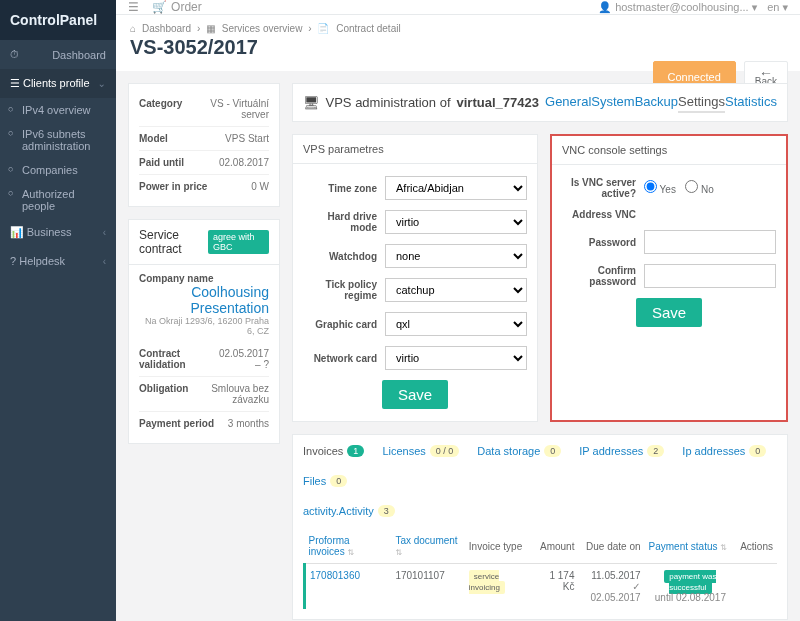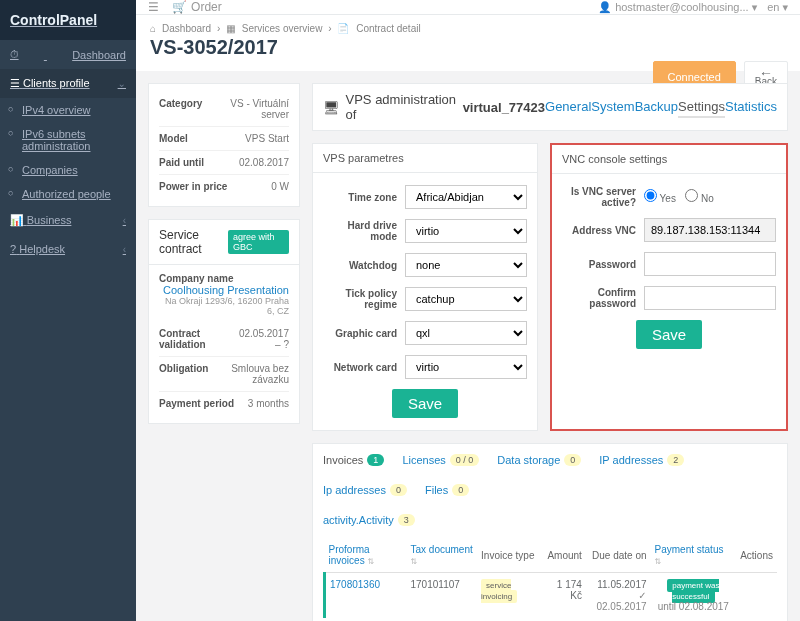--- a/index.html
+++ b/index.html
@@ -1,18 +1,18 @@
 <!DOCTYPE html>
 <html><head>
 <meta charset="utf-8">
 <style>
 * { margin: 0; padding: 0; box-sizing: border-box; }
 body { font-family: -apple-system, BlinkMacSystemFont, "Segoe UI", Arial, sans-serif; font-size: 12px; color: #676a6c; background: #f3f3f4; width: 800px; height: 621px; overflow: hidden; }
 .layout { display: flex; height: 100%; }
-.sidebar { width: 136px; background: #2f4050; color: #a7b1c2; flex-shrink: 0; text-decoration: underline; }
+.sidebar { width: 116px; background: #2f4050; color: #a7b1c2; flex-shrink: 0; }
 .brand { background: #1c2b3a; color: #e8f1f8; font-weight: bold; font-size: 14px; padding: 12px 10px; }
 .nav-head { padding: 8px 10px; font-size: 11px; display: flex; justify-content: space-between; align-items: center; cursor: pointer; }
 .nav-sub { padding: 6px 10px 6px 22px; font-size: 11px; cursor: pointer; position: relative; }
 .nav-sub::before { content: "○"; position: absolute; left: 8px; top: 6px; font-size: 9px; }
 .nav-arrow { font-size: 10px; color: #6a7a8d; }
 .nav-active { background: #293846; color: #fff; }
 .main { flex: 1; display: flex; flex-direction: column; overflow: auto; }
 .topbar { height: 34px; background: #fff; border-bottom: 1px solid #e7eaec; display: flex; align-items: center; padding: 0 12px; justify-content: space-between; }
 .left-tools { display: flex; align-items: center; gap: 14px; color: #999; font-size: 12px; }
 .left-tools span { cursor: pointer; }
@@ -157,21 +157,21 @@
           </div>
         </div>
 
         <div class="panel">
           <div class="pan-title">
             <span class="t">Service contract</span>
             <span class="tag-green">agree with GBC</span>
           </div>
           <div class="panel-body">
             <div style="font-size:10px;font-weight:bold;color:#555">Company name</div>
-            <div class="link" style="text-align:right;font-size:11px">Coolhousing Presentation</div>
+            <div class="link" style="text-align:right;font-size:14px">Coolhousing Presentation</div>
             <div class="small-txt" style="text-align:right;margin-bottom:6px">Na Okraji 1293/6, 16200 Praha 6, CZ</div>
             <div class="kv">
                 <span class="k">Contract validation</span>
                 <span class="v">02.05.2017 – ?</span>
               </div>
             <div class="kv">
                 <span class="k">Obligation</span>
                 <span class="v">Smlouva bez závazku</span>
               </div>
             <div class="kv">
@@ -236,21 +236,20 @@
             <div class="form">
               <div class="frow">
                   <span class="lab">Is VNC server active?</span>
                 <div class="ctrl">
                   <label class="radio-lbl"><input type="radio" checked="" style=""> <span>Yes</span></label>
                   <label class="radio-lbl"><input type="radio" style=""> <span>No</span></label>
                 </div>
               </div>
               <div class="frow">
                   <span class="lab">Address VNC</span>
-                  <div class="ctrl"><input class="inp" readonly="" value="89.187.138.153:11344" style=""></div>
                 </div>
               <div class="frow">
                   <span class="lab">Password</span>
                   <div class="ctrl"><input class="inp" type="password" style=""></div>
                 </div>
               <div class="frow">
                   <span class="lab">Confirm password</span>
                   <div class="ctrl"><input class="inp" type="password" style=""></div>
                 </div>
               <button class="btn-save">Save</button>

